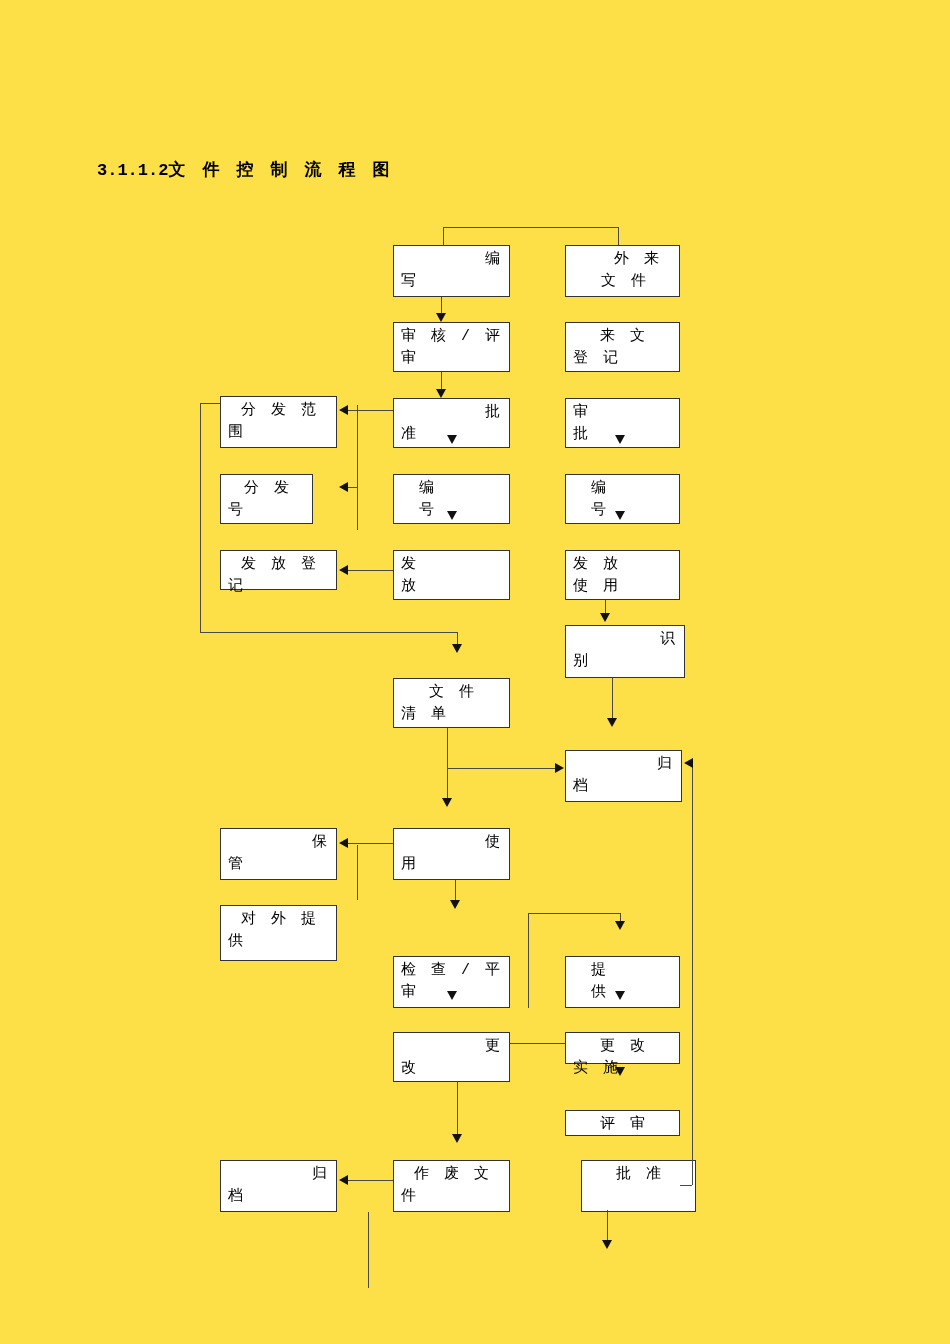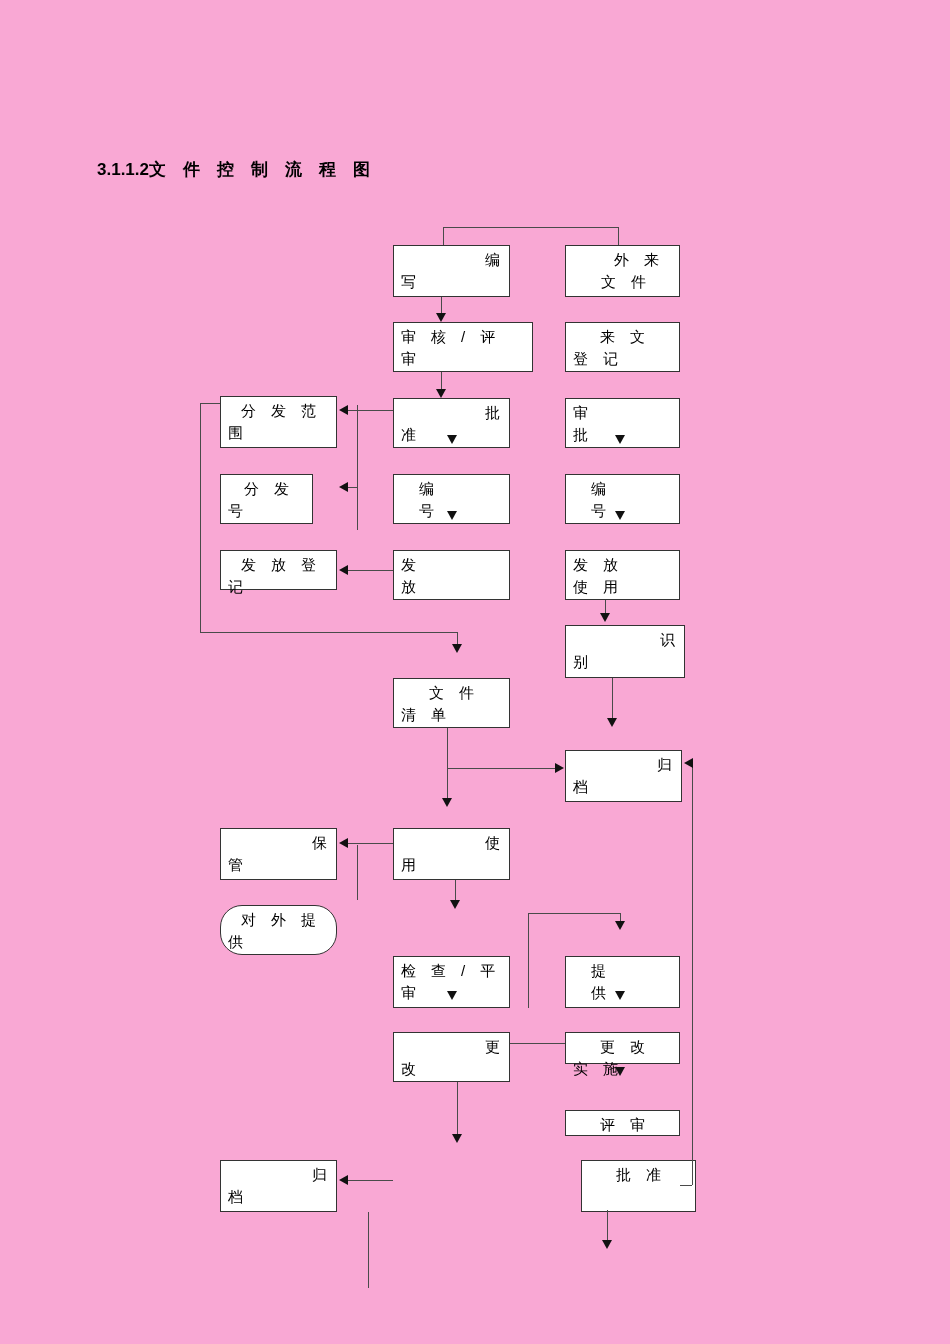--- a/index.html
+++ b/index.html
@@ -1,21 +1,21 @@
 <!DOCTYPE html>
 <html style="--line-color: #4a4a4a; --arrow-color: #111111; --box-border: #333333;"><head>
 <meta charset="utf-8">
 <style>
   html,body{margin:0;padding:0;background:#ffffff;}
   .page{
     position:relative;
     width:950px;height:1344px;
-    background:#f9a8d4;
+    background:#fde047;
     overflow:hidden;
-    font-family:Liberation Sans, sans-serif;
+    font-family:Liberation Mono, monospace;
     color:#000;
   }
   .doc-title{
     position:absolute;
     left:97px;top:158px;
     font-size:17px;
     font-weight:bold;
     white-space:pre;
     color:#000;
   }
@@ -50,21 +50,21 @@
   <div class="doc-title">3.1.1.2文　件　控　制　流　程　图</div>
   <div class="diagram" id="diagram">
       <div class="fbox" style="left: 393px; top: 245px; width: 117px; height: 52px;">
         <div class="fline a-r">编</div>
         <div class="fline a-l">写</div>
       </div>
       <div class="fbox" style="left: 565px; top: 245px; width: 115px; height: 52px; padding-left: 28px;">
         <div class="fline a-c">外　来</div>
         <div class="fline a-l">文　件</div>
       </div>
-      <div class="fbox" style="left: 393px; top: 322px; width: 140px; height: 50px;">
+      <div class="fbox" style="left: 393px; top: 322px; width: 117px; height: 50px;">
         <div class="fline a-l">审　核　/　评</div>
         <div class="fline a-l">审</div>
       </div>
       <div class="fbox" style="left: 565px; top: 322px; width: 115px; height: 50px;">
         <div class="fline a-c">来　文</div>
         <div class="fline a-l">登　记</div>
       </div>
       <div class="fbox" style="left: 220px; top: 396px; width: 117px; height: 52px;">
         <div class="fline a-c">分　发　范</div>
         <div class="fline a-l">围</div>
@@ -114,21 +114,21 @@
         <div class="fline a-l">档</div>
       </div>
       <div class="fbox" style="left: 220px; top: 828px; width: 117px; height: 52px;">
         <div class="fline a-r">保</div>
         <div class="fline a-l">管</div>
       </div>
       <div class="fbox" style="left: 393px; top: 828px; width: 117px; height: 52px;">
         <div class="fline a-r">使</div>
         <div class="fline a-l">用</div>
       </div>
-      <div class="fbox" style="left: 220px; top: 905px; width: 117px; height: 50px; border-radius: 22px;">
+      <div class="fbox" style="left: 220px; top: 905px; width: 117px; height: 56px;">
         <div class="fline a-c">对　外　提</div>
         <div class="fline a-l">供</div>
       </div>
       <div class="fbox" style="left: 393px; top: 956px; width: 117px; height: 52px;">
         <div class="fline a-l">检　查　/　平</div>
         <div class="fline a-l">审</div>
       </div>
       <div class="fbox" style="left: 565px; top: 956px; width: 115px; height: 52px;">
         <div class="fline a-i">提</div>
         <div class="fline a-i">供</div>
@@ -140,20 +140,24 @@
       <div class="fbox" style="left: 565px; top: 1032px; width: 115px; height: 32px;">
         <div class="fline a-c">更　改</div>
         <div class="fline a-l">实　施</div>
       </div>
       <div class="fbox" style="left: 565px; top: 1110px; width: 115px; height: 26px;">
         <div class="fline a-c">评　审</div>
       </div>
       <div class="fbox" style="left: 220px; top: 1160px; width: 117px; height: 52px;">
         <div class="fline a-r">归</div>
         <div class="fline a-l">档</div>
+      </div>
+      <div class="fbox" style="left: 393px; top: 1160px; width: 117px; height: 52px;">
+        <div class="fline a-c">作　废　文</div>
+        <div class="fline a-l">件</div>
       </div>
       <div class="fbox" style="left: 581px; top: 1160px; width: 115px; height: 52px;">
         <div class="fline a-c">批　准</div>
       </div>
       <div class="conn" style="left: 443px; top: 227px; width: 175px; height: 1px;"></div>
       <div class="conn" style="left: 443px; top: 227px; width: 1px; height: 18px;"></div>
       <div class="conn" style="left: 618px; top: 227px; width: 1px; height: 18px;"></div>
       <div class="conn" style="left: 441px; top: 297px; width: 1px; height: 19px;"></div>
       <div class="conn" style="left: 441px; top: 372px; width: 1px; height: 20px;"></div>
       <div class="conn" style="left: 347px; top: 410px; width: 46px; height: 1px;"></div>

